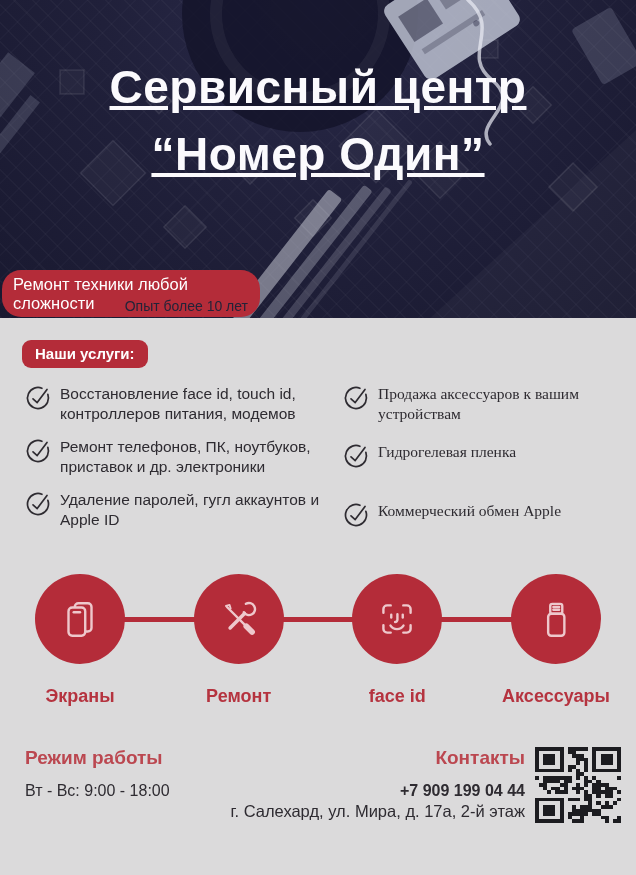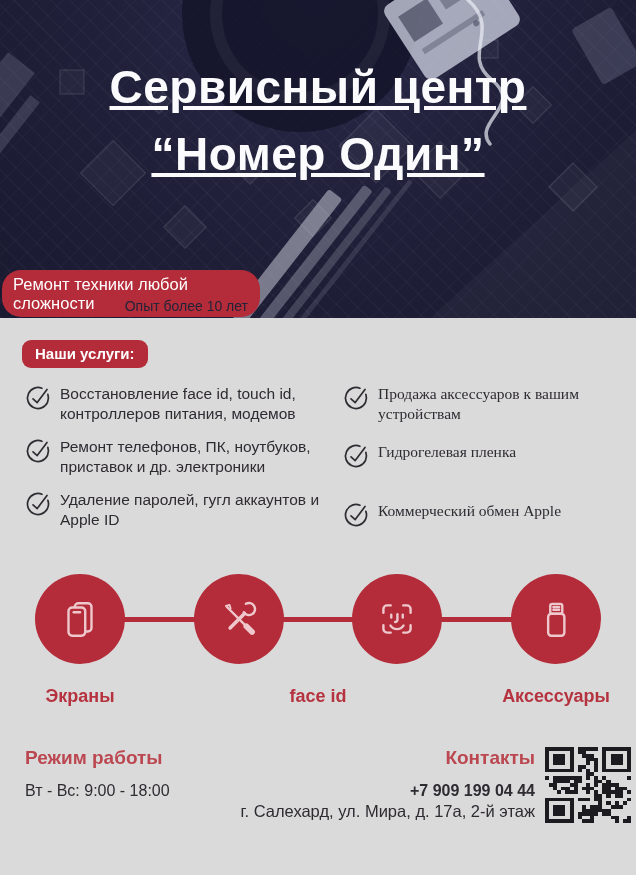--- a/index.html
+++ b/index.html
@@ -42,21 +42,21 @@
   .cats{position:relative;margin-top:31px;height:90px;padding:0 35px;display:flex;justify-content:space-between;}
   .connector{position:absolute;left:80px;right:80px;top:43px;height:5px;background:#b42c39;}
   .cat-circle{position:relative;z-index:1;width:90px;height:90px;border-radius:50%;
     background:#b42c39;display:flex;align-items:center;justify-content:center;}
   .cat-circle svg{width:46px;height:46px;stroke:#eec8cc;fill:none;stroke-width:2.3;
     stroke-linecap:round;stroke-linejoin:round;}
   .cat-labels{display:flex;justify-content:space-between;padding:0 20px;margin-top:22px;}
   .cat-label{width:120px;text-align:center;color:#b5333f;font-weight:bold;font-size:18px;}
 
   
-  .flyer-footer{display:flex;align-items:flex-start;margin-top:40px;padding:0 3px 0 25px;}
+  .flyer-footer{display:flex;align-items:flex-start;margin-top:40px;padding:0 13px 0 25px;}
   .sec-title{font-size:19px;font-weight:bold;color:#bb4750;margin:0 0 11px;}
   .hours p{margin:0;font-size:16px;line-height:21px;color:#2e2b31;}
   .contacts{margin-left:auto;text-align:right;margin-right:10px;}
   .contacts .phone{margin:0;font-size:16px;line-height:21px;color:#2e2b31;font-weight:bold;}
   .contacts .addr{margin:0;font-size:16.5px;line-height:21px;color:#2e2b31;text-align:center;}
   .qr{width:88px;}
   .qr svg{width:86px;height:76px;display:block;background:#dbdadb;}
 
   .svc-check{stroke:#2e2b31;fill:none;stroke-width:1.7;stroke-linecap:round;stroke-linejoin:round;}
 </style>
@@ -205,20 +205,21 @@
         <svg viewBox="0 0 44 44">
           <rect x="14.5" y="17" width="15.5" height="21" rx="3"></rect>
           <rect x="16.5" y="7.5" width="11.5" height="9.5" rx="2"></rect>
           <path d="M19.5 10.5 h5.5"></path>
           <path d="M19.5 13.2 h5.5"></path>
         </svg>
       </div>
     </div>
     <div class="cat-labels">
       <div class="cat-label">Экраны</div>
+      <div class="cat-label">Ремонт</div>
       <div class="cat-label">face id</div>
       <div class="cat-label">Аксессуары</div>
     </div>
 
     
     <footer class="flyer-footer">
       <div class="hours">
         <h3 class="sec-title">Режим работы</h3>
         <p>Вт - Вс: 9:00 - 18:00</p>
       </div>

